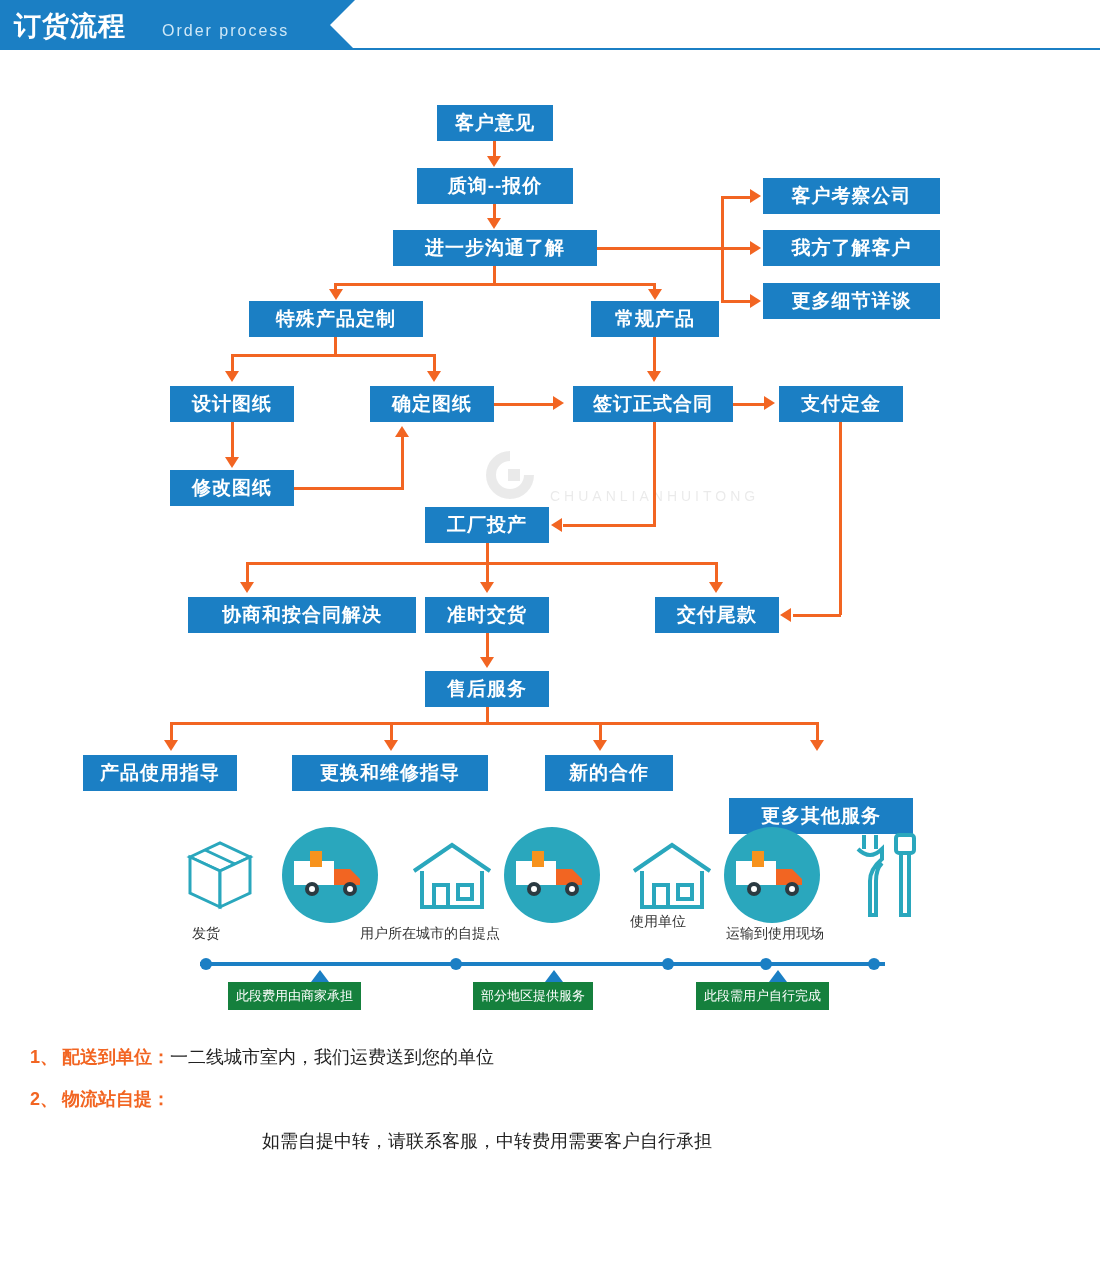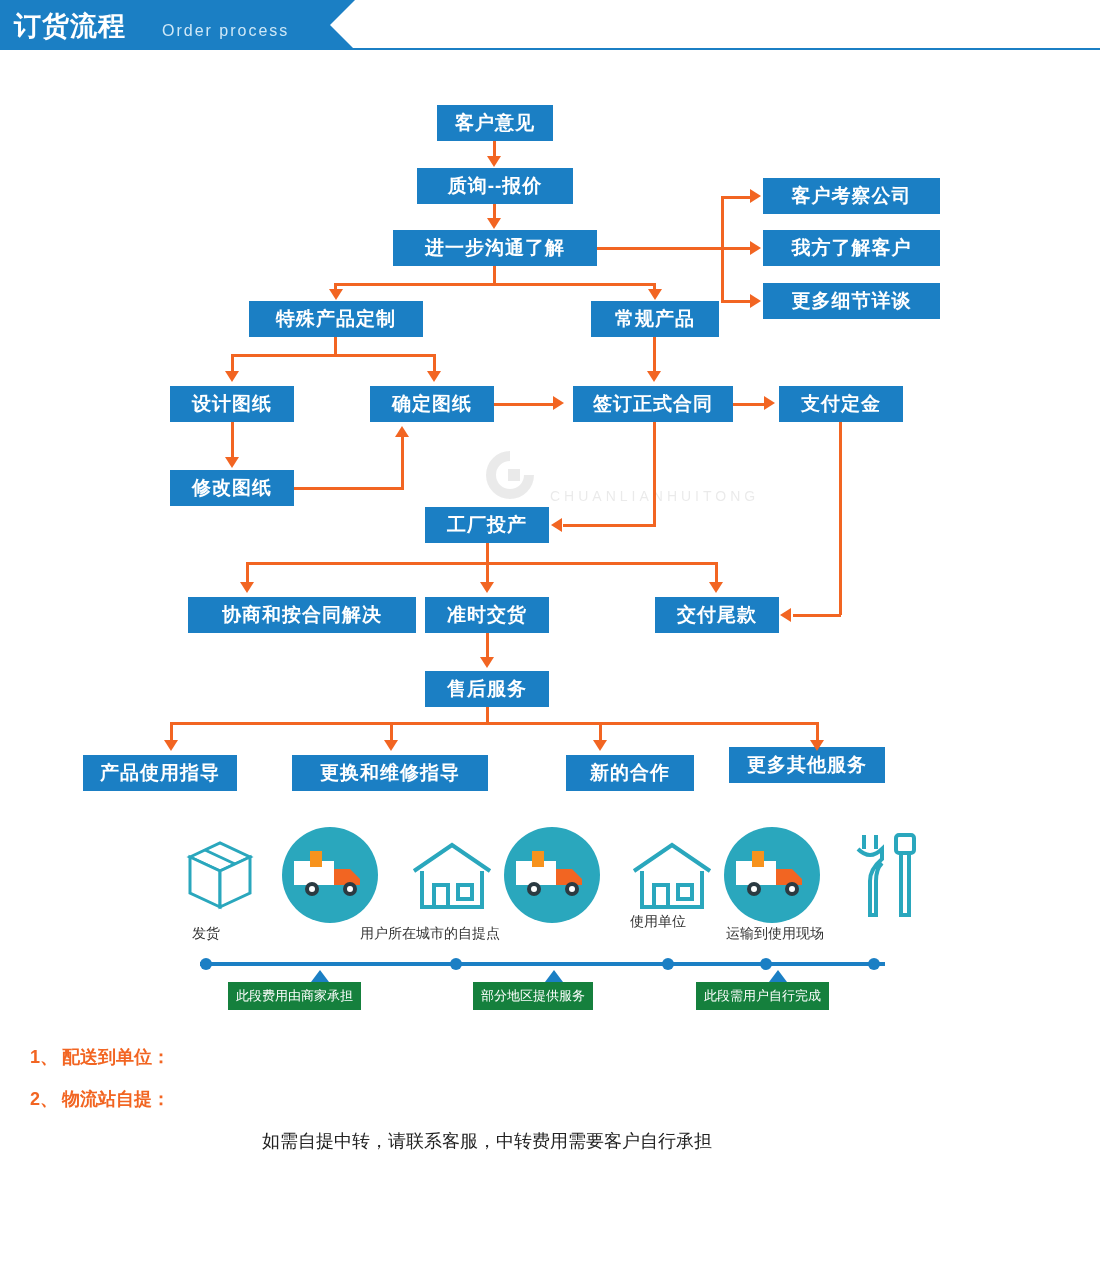--- a/index.html
+++ b/index.html
@@ -130,24 +130,24 @@
 <div class="node" style="left:425px;top:671px;width:124px;height:36px;">
     <span>售后服务</span>
   </div>
 
 <div class="node" style="left:83px;top:755px;width:154px;height:36px;">
     <span>产品使用指导</span>
   </div>
 <div class="node" style="left:292px;top:755px;width:196px;height:36px;">
     <span>更换和维修指导</span>
   </div>
-<div class="node" style="left:566px;top:755px;width:128px;height:36px;">
+<div class="node" style="left:545px;top:755px;width:128px;height:36px;">
     <span>新的合作</span>
   </div>
-<div class="node" style="left:729px;top:747px;width:156px;height:36px;">
+<div class="node" style="left:729px;top:798px;width:184px;height:36px;">
     <span>更多其他服务</span>
   </div>
 
 <div class="ln v" style="left:493px;top:141px;height:16px;"></div>
 <div class="arrow ad" style="left:487px;top:156px;"></div>
 
 <div class="ln v" style="left:493px;top:204px;height:15px;"></div>
 <div class="arrow ad" style="left:487px;top:218px;"></div>
 
 <div class="ln h" style="left:597px;top:247px;width:126px;"></div>
@@ -306,20 +306,21 @@
 <div class="tagbox" style="left:473px;top:982px;">部分地区提供服务</div>
 
 <div class="tagpoint" style="left:769px;top:970px;"></div>
 <div class="tagbox" style="left:696px;top:982px;">此段需用户自行完成</div>
 
 <div id="notes">
 
   <div class="note-row">
     <span class="note-num">1、</span>
     <span class="note-key">配送到单位：</span>
+    <span>一二线城市室内，我们运费送到您的单位</span>
   </div>
 
   <div class="note-row">
     <span class="note-num">2、</span>
     <span class="note-key">物流站自提：</span>
   </div>
 
   <div class="note-sub">如需自提中转，请联系客服，中转费用需要客户自行承担</div>
 </div>
 

